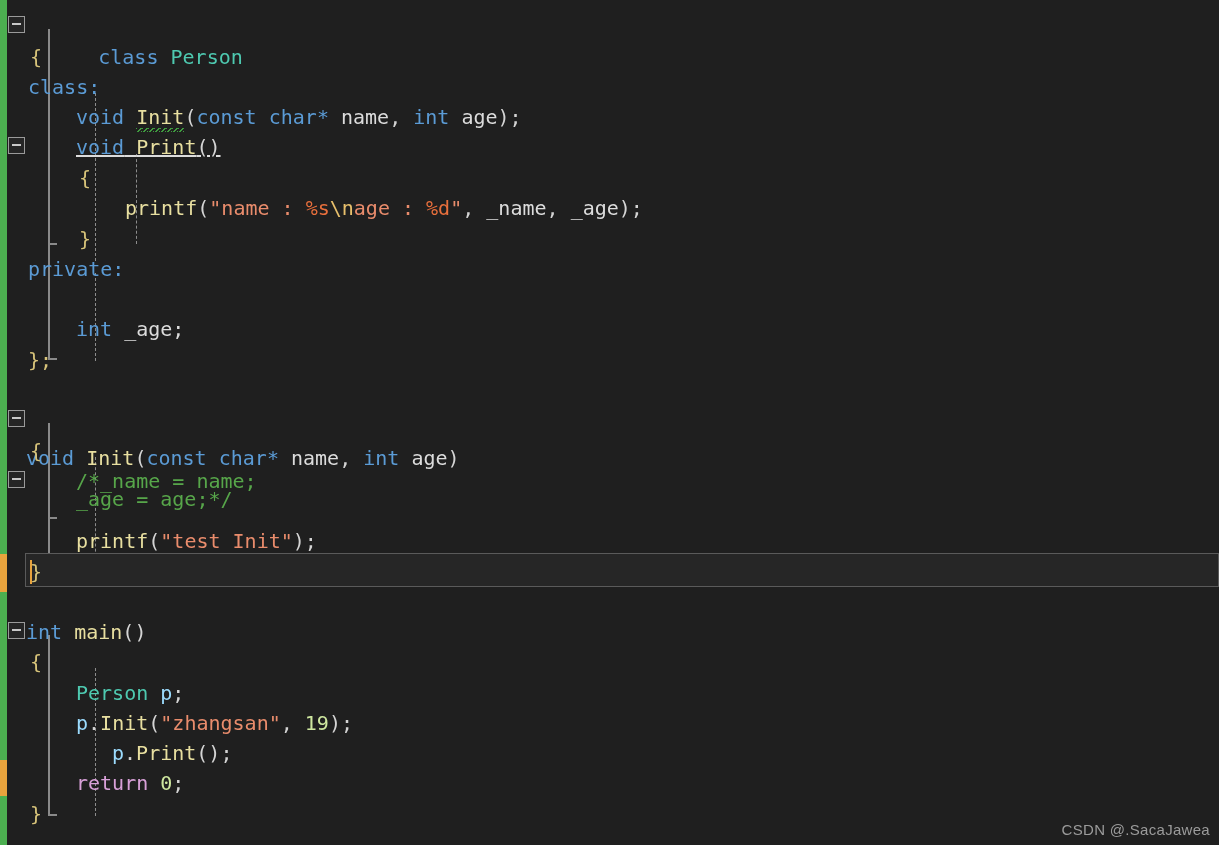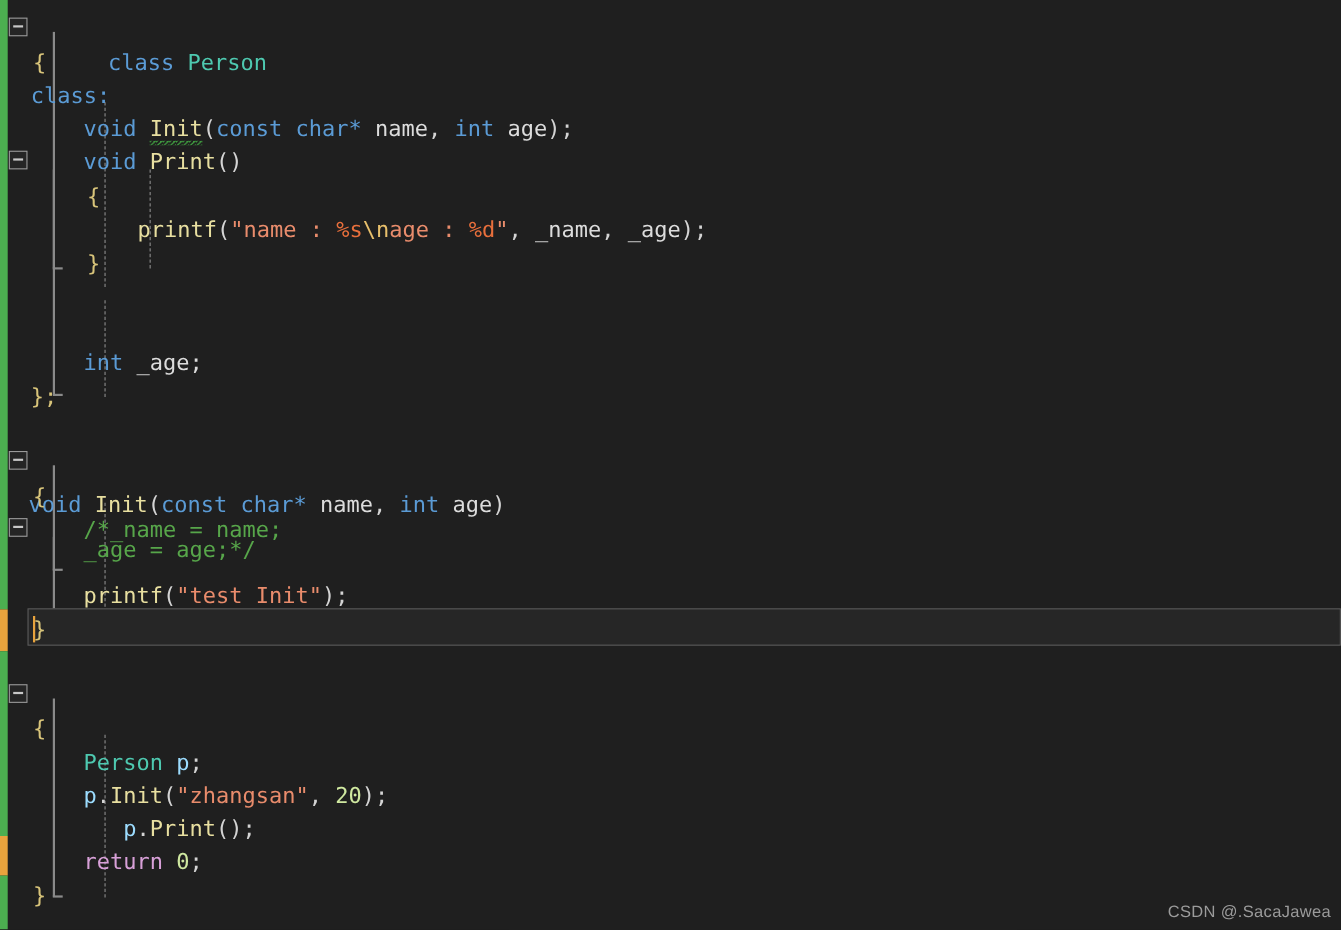--- a/index.html
+++ b/index.html
@@ -149,35 +149,38 @@
 
   <div class="line" style="top:72px;">
     <span class="code" style="left:28px;"><span class="kw">class:</span></span>
   </div>
 
   <div class="line" style="top:102px;">
     <span class="code" style="left:76px;"><span class="kw">void</span><span class="punc"> </span><span class="fn squig">Init</span><span class="paren">(</span><span class="kw">const</span><span class="punc"> </span><span class="kw">char</span><span class="kw">*</span><span class="punc"> </span><span class="id">name</span><span class="punc">, </span><span class="kw">int</span><span class="punc"> </span><span class="id">age</span><span class="paren">);</span></span>
   </div>
 
   <div class="line" style="top:132px;">
-    <span class="code" style="left:76px;"><span class="kw">void</span><span class="punc"> </span><span class="fn">Print</span><span class="paren">()</span></span>
+    <span class="code" style="left:76px;text-decoration:underline;"><span class="kw">void</span><span class="punc"> </span><span class="fn">Print</span><span class="paren">()</span></span>
   </div>
 
   <div class="line" style="top:163px;">
     <span class="code" style="left:79px;"><span class="brace">{</span></span>
   </div>
 
   <div class="line" style="top:193px;">
     <span class="code" style="left:125px;"><span class="fn">printf</span><span class="paren">(</span><span class="str">"</span><span class="str">name : </span><span class="fmt">%s</span><span class="esc">\n</span><span class="str">age : </span><span class="fmt">%d</span><span class="str">"</span><span class="punc">, </span><span class="id">_name</span><span class="punc">, </span><span class="id">_age</span><span class="paren">);</span></span>
   </div>
 
   <div class="line" style="top:224px;">
     <span class="code" style="left:79px;"><span class="brace">}</span></span>
   </div>
 
+  <div class="line" style="top:254px;">
+    <span class="code" style="left:28px;"><span class="kw">private:</span></span>
+  </div>
 
 
   <div class="line" style="top:314px;">
     <span class="code" style="left:76px;"><span class="kw">int</span><span class="punc"> </span><span class="id">_age;</span></span>
   </div>
 
   <div class="line" style="top:345px;">
     <span class="code" style="left:28px;"><span class="brace">};</span></span>
   </div>
 
@@ -203,31 +206,34 @@
     <span class="code" style="left:76px;"><span class="fn">printf</span><span class="paren">(</span><span class="str">"test Init"</span><span class="paren">);</span></span>
   </div>
 
   <div class="line" style="top:557px;">
     <span class="code" style="left:30px;"><span class="brace">}</span></span>
   </div>
   <div id="caret" style="left:30px; top:560px;"></div>
 
   <div class="line" style="top:587px;"></div>
 
+  <div class="line" style="top:617px;">
+    <span class="code"><span class="kw">int</span><span class="punc"> </span><span class="fn">main</span><span class="paren">()</span></span>
+  </div>
 
   <div class="line" style="top:647px;">
     <span class="code" style="left:30px;"><span class="brace">{</span></span>
   </div>
 
   <div class="line" style="top:678px;">
     <span class="code" style="left:76px;"><span class="type">Person</span><span class="punc"> </span><span class="var">p</span><span class="punc">;</span></span>
   </div>
 
   <div class="line" style="top:708px;">
-    <span class="code" style="left:76px;"><span class="var">p</span><span class="punc">.</span><span class="fn">Init</span><span class="paren">(</span><span class="str">"zhangsan"</span><span class="punc">, </span><span class="num">20</span><span class="paren">);</span></span>
+    <span class="code" style="left:76px;"><span class="var">p</span><span class="punc">.</span><span class="fn">Init</span><span class="paren">(</span><span class="str">"zhangsan"</span><span class="punc">, </span><span class="num">19</span><span class="paren">);</span></span>
   </div>
 
   <div class="line" style="top:738px;margin-left:36px;">
     <span class="code" style="left:76px;"><span class="var">p</span><span class="punc">.</span><span class="fn">Print</span><span class="paren">();</span></span>
   </div>
 
   <div class="line" style="top:768px;">
     <span class="code" style="left:76px;"><span class="ret">return</span><span class="punc"> </span><span class="num">0</span><span class="punc">;</span></span>
   </div>
 

